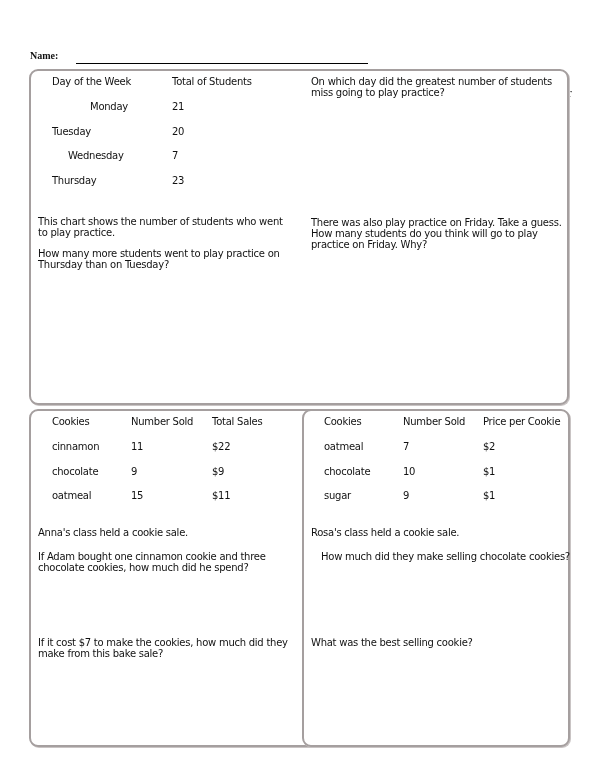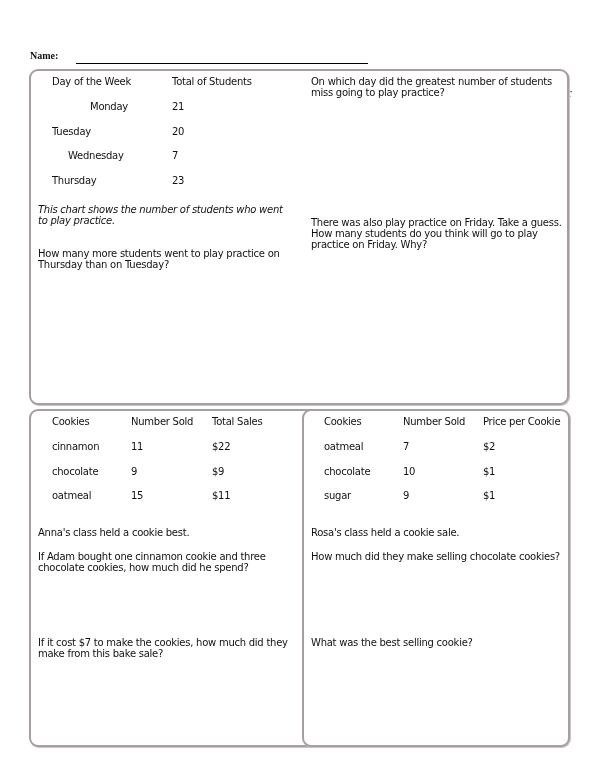--- a/index.html
+++ b/index.html
@@ -38,21 +38,21 @@
 </div>
 <div>
   <div class="col" style="left:68px; top:150px;">Wednesday</div>
   <div class="col" style="left:172px; top:150px;">7</div>
 </div>
 <div>
   <div class="col" style="left:52px; top:175px;">Thursday</div>
   <div class="col" style="left:172px; top:175px;">23</div>
 </div>
 
-<div class="txt" style="left:38px; top:204px; width:252px;font-style:italic;">This chart shows the number of students who went to play practice.</div>
+<div class="txt" style="left:38px; top:216px; width:252px;">This chart shows the number of students who went to play practice.</div>
 <div class="txt" style="left:38px; top:248px; width:252px;">How many more students went to play practice on Thursday than on Tuesday?</div>
 <div class="txt" style="left:311px; top:76px; width:252px;">On which day did the greatest number of students miss going to play practice?</div>
 <div class="txt" style="left:311px; top:217px; width:252px;">There was also play practice on Friday.  Take a guess.  How many students do you think will go to play practice on Friday.  Why?</div>
 
 <div class="box" style="left:29px; top:409px; width:292px; height:334px;"></div>
 
 <div class="col" style="left:52px; top:416px;">Cookies</div>
 <div class="col" style="left:131px; top:416px;">Number Sold</div>
 <div class="col" style="left:212px; top:416px;">Total Sales</div>
 
@@ -65,21 +65,21 @@
   <div class="col" style="left:52px; top:466px;">chocolate</div>
   <div class="col" style="left:131px; top:466px;">9</div>
   <div class="col" style="left:212px; top:466px;">$9</div>
 </div>
 <div>
   <div class="col" style="left:52px; top:490px;">oatmeal</div>
   <div class="col" style="left:131px; top:490px;">15</div>
   <div class="col" style="left:212px; top:490px;">$11</div>
 </div>
 
-<div class="txt" style="left:38px; top:527px; width:260px;">Anna's class held a cookie best.</div>
+<div class="txt" style="left:38px; top:527px; width:260px;">Anna's class held a cookie sale.</div>
 <div class="txt" style="left:38px; top:551px; width:260px;">If Adam bought one cinnamon cookie and three chocolate cookies, how much did he spend?</div>
 <div class="txt" style="left:38px; top:637px; width:260px;">If it cost $7 to make the cookies, how much did they make from this bake sale?</div>
 
 <div class="box" style="left:302px; top:409px; width:264px; height:334px;"></div>
 
 <div class="col" style="left:324px; top:416px;">Cookies</div>
 <div class="col" style="left:403px; top:416px;">Number Sold</div>
 <div class="col" style="left:483px; top:416px;">Price per Cookie</div>
 
 <div>
@@ -92,14 +92,14 @@
   <div class="col" style="left:403px; top:466px;">10</div>
   <div class="col" style="left:483px; top:466px;">$1</div>
 </div>
 <div>
   <div class="col" style="left:324px; top:490px;">sugar</div>
   <div class="col" style="left:403px; top:490px;">9</div>
   <div class="col" style="left:483px; top:490px;">$1</div>
 </div>
 
 <div class="txt" style="left:311px; top:527px; width:255px;">Rosa's class held a cookie sale.</div>
-<div class="txt" style="left:311px; top:551px; width:260px; white-space:nowrap;">How much did they make selling chocolate cookies?</div>
+<div class="txt" style="left:321px; top:551px; width:260px; white-space:nowrap;">How much did they make selling chocolate cookies?</div>
 <div class="txt" style="left:311px; top:637px; width:255px;">What was the best selling cookie?</div>
 
 </body></html>

